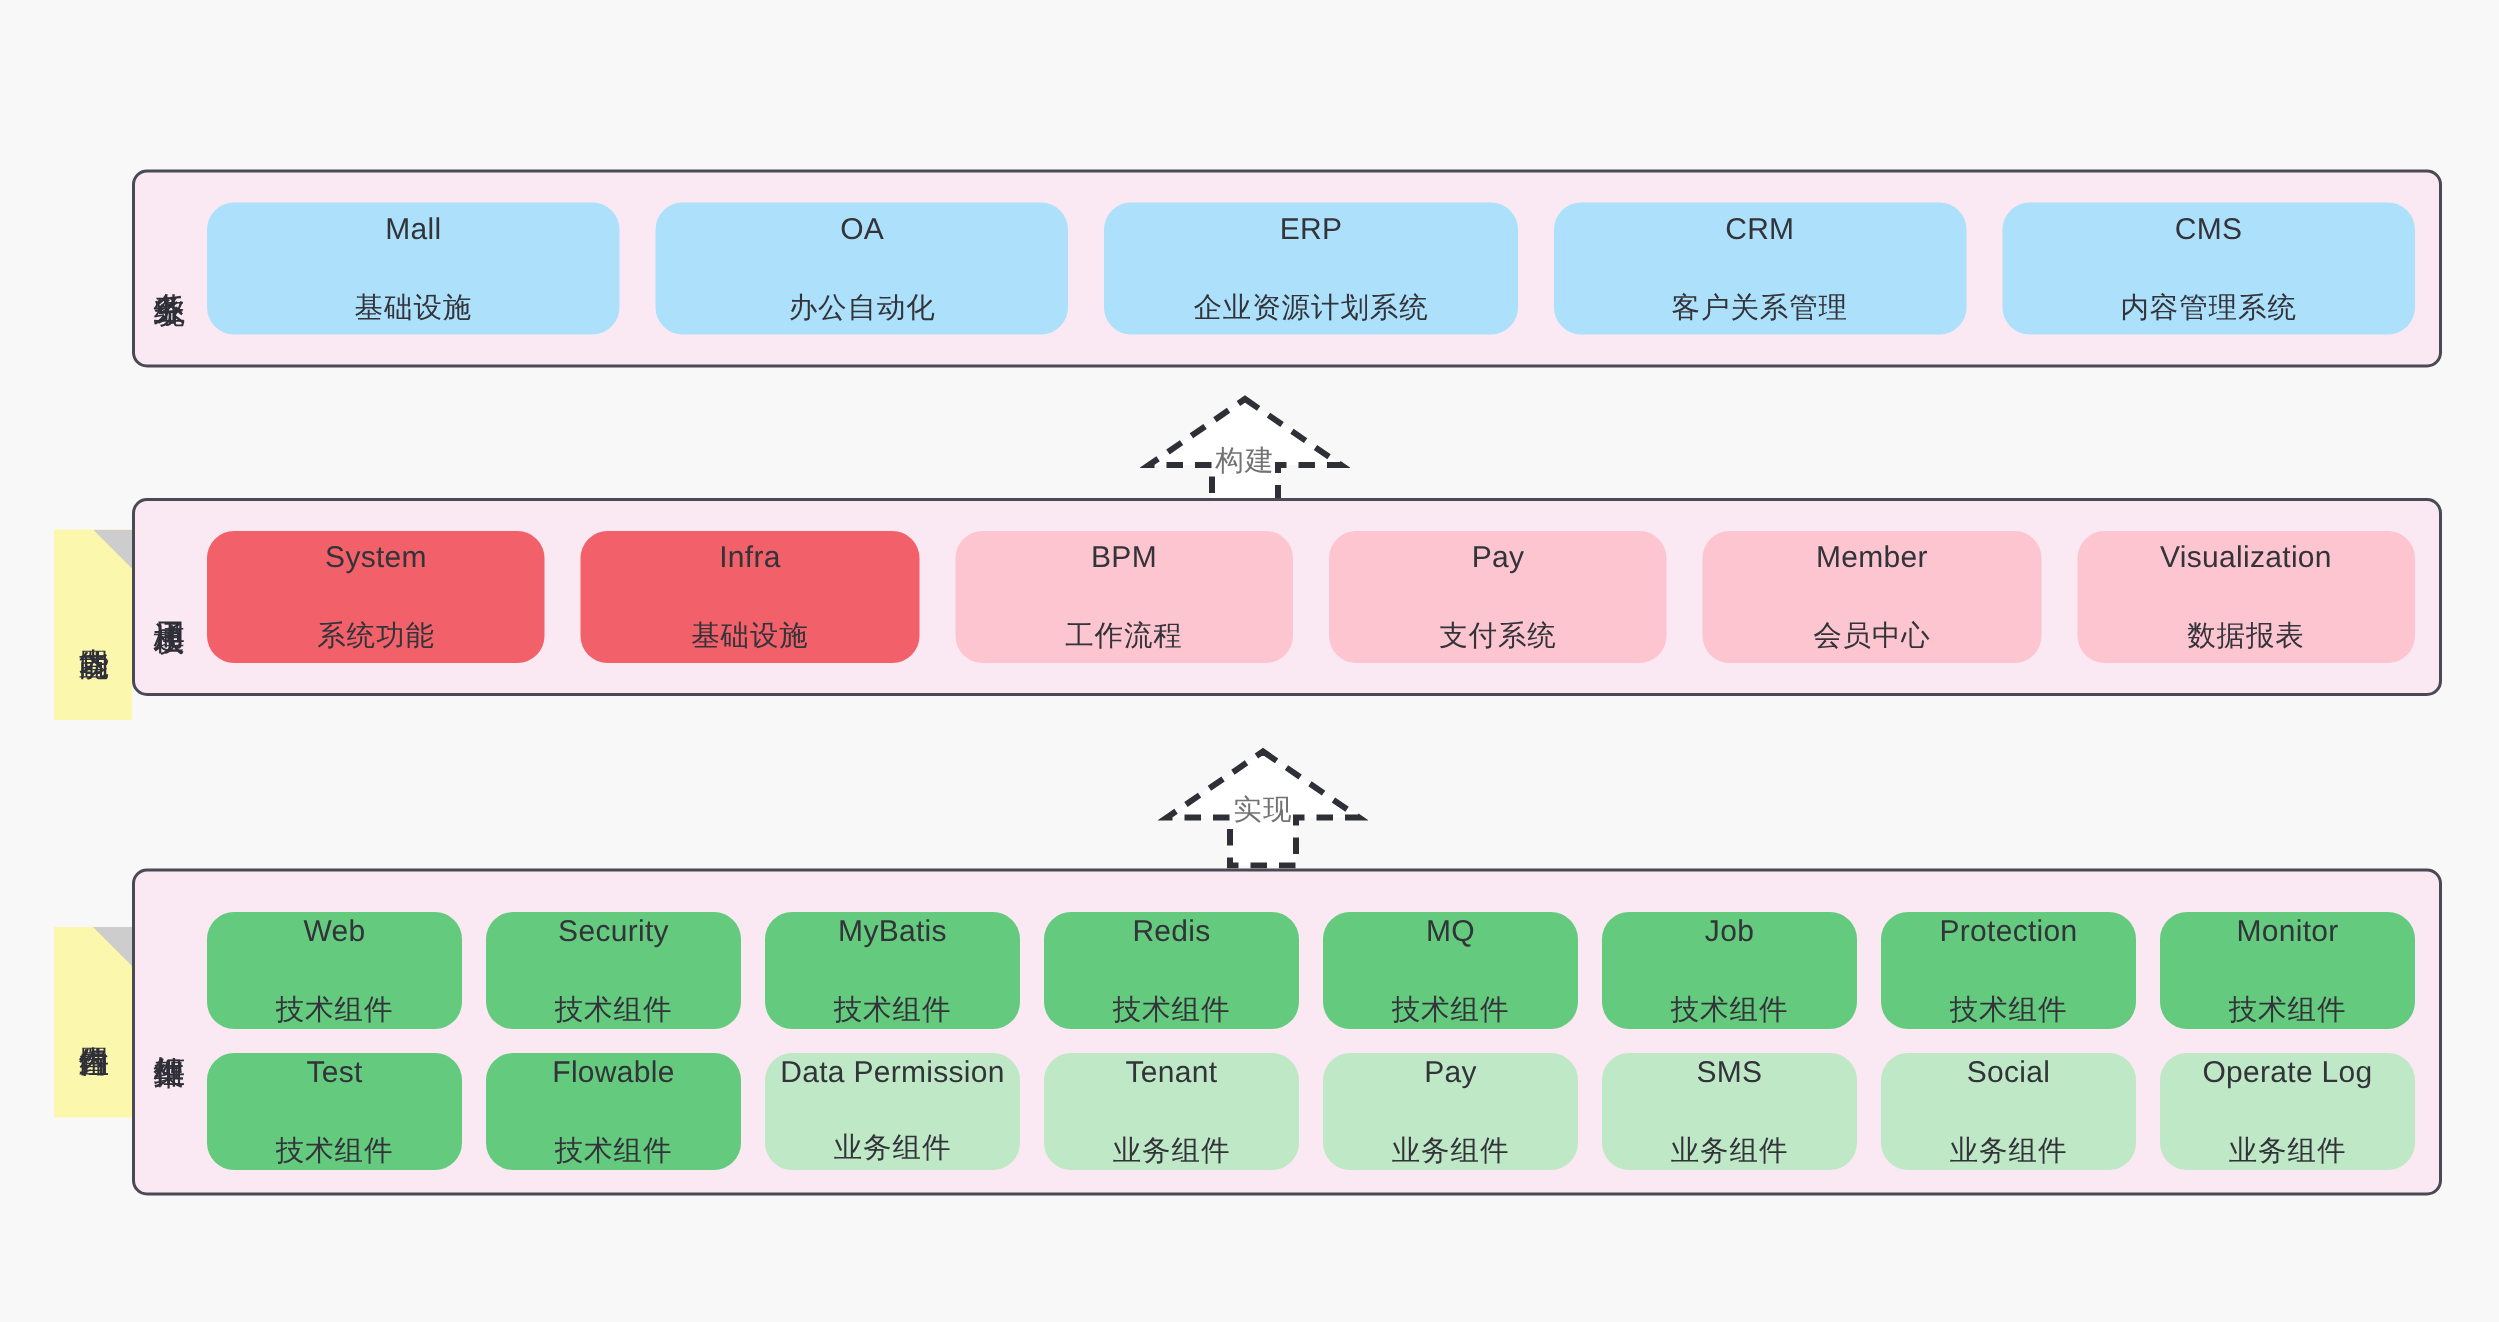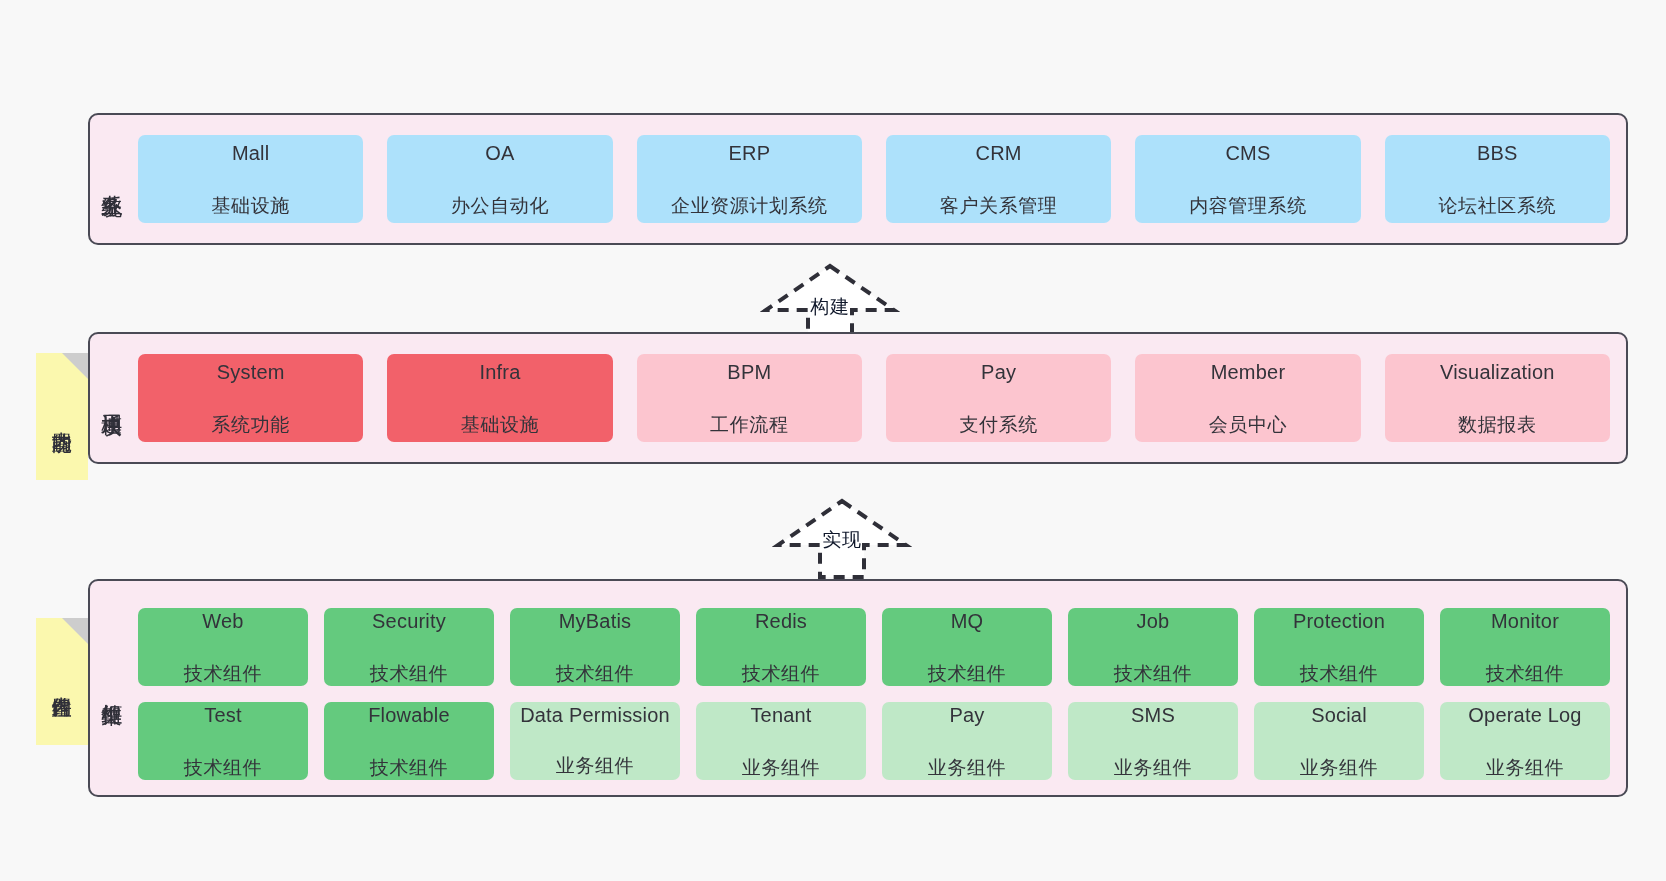--- a/index.html
+++ b/index.html
@@ -58,21 +58,21 @@
   .row {
     display: flex;
     flex-direction: row;
     gap: 24px;
     align-items: stretch;
   }
 
   
   .card {
     flex: 1 1 0;
-    border-radius: 7px;
+    border-radius: 18px;
     display: flex;
     flex-direction: column;
     align-items: center;
     justify-content: center;
     text-align: center;
     line-height: 1.25;
     padding: 6px 4px;
     box-sizing: border-box;
     user-select: none;
     gap: 28px;
@@ -122,21 +122,21 @@
   
   .connector {
     position: absolute;
   }
   .connector svg { display: block; }
   .connector .conn-label {
     position: absolute;
     left: 50%;
     transform: translateX(-50%);
     font-size: 19px;
-    color: #0f172a;
+    color: #737373;
     background: transparent;
     white-space: nowrap;
     letter-spacing: 0.8px;
     user-select: none;
   }
 </style>
 </head>
 <body>
 
 <div id="canvas">
@@ -158,24 +158,20 @@
           <span class="en">ERP</span>
           <span class="cn">企业资源计划系统</span>
         </div>
         <div class="card c-blue">
           <span class="en">CRM</span>
           <span class="cn">客户关系管理</span>
         </div>
         <div class="card c-blue">
           <span class="en">CMS</span>
           <span class="cn">内容管理系统</span>
-        </div>
-        <div class="card c-blue">
-          <span class="en">BBS</span>
-          <span class="cn">论坛社区系统</span>
         </div>
 
       </div>
     </div>
   </div>
 
   <div class="connector" id="connector-build" style="left:760px; top:262px; width:140px; height:82px;">
     <svg width="140" height="82" viewBox="0 0 140 82">
       <path d="M70 4 L134 48 L92 48 L92 80 L48 80 L48 48 L6 48 Z" fill="#ffffff" stroke="#2f2f38" stroke-width="4" stroke-dasharray="11 8" stroke-linejoin="miter"></path>
     </svg>

